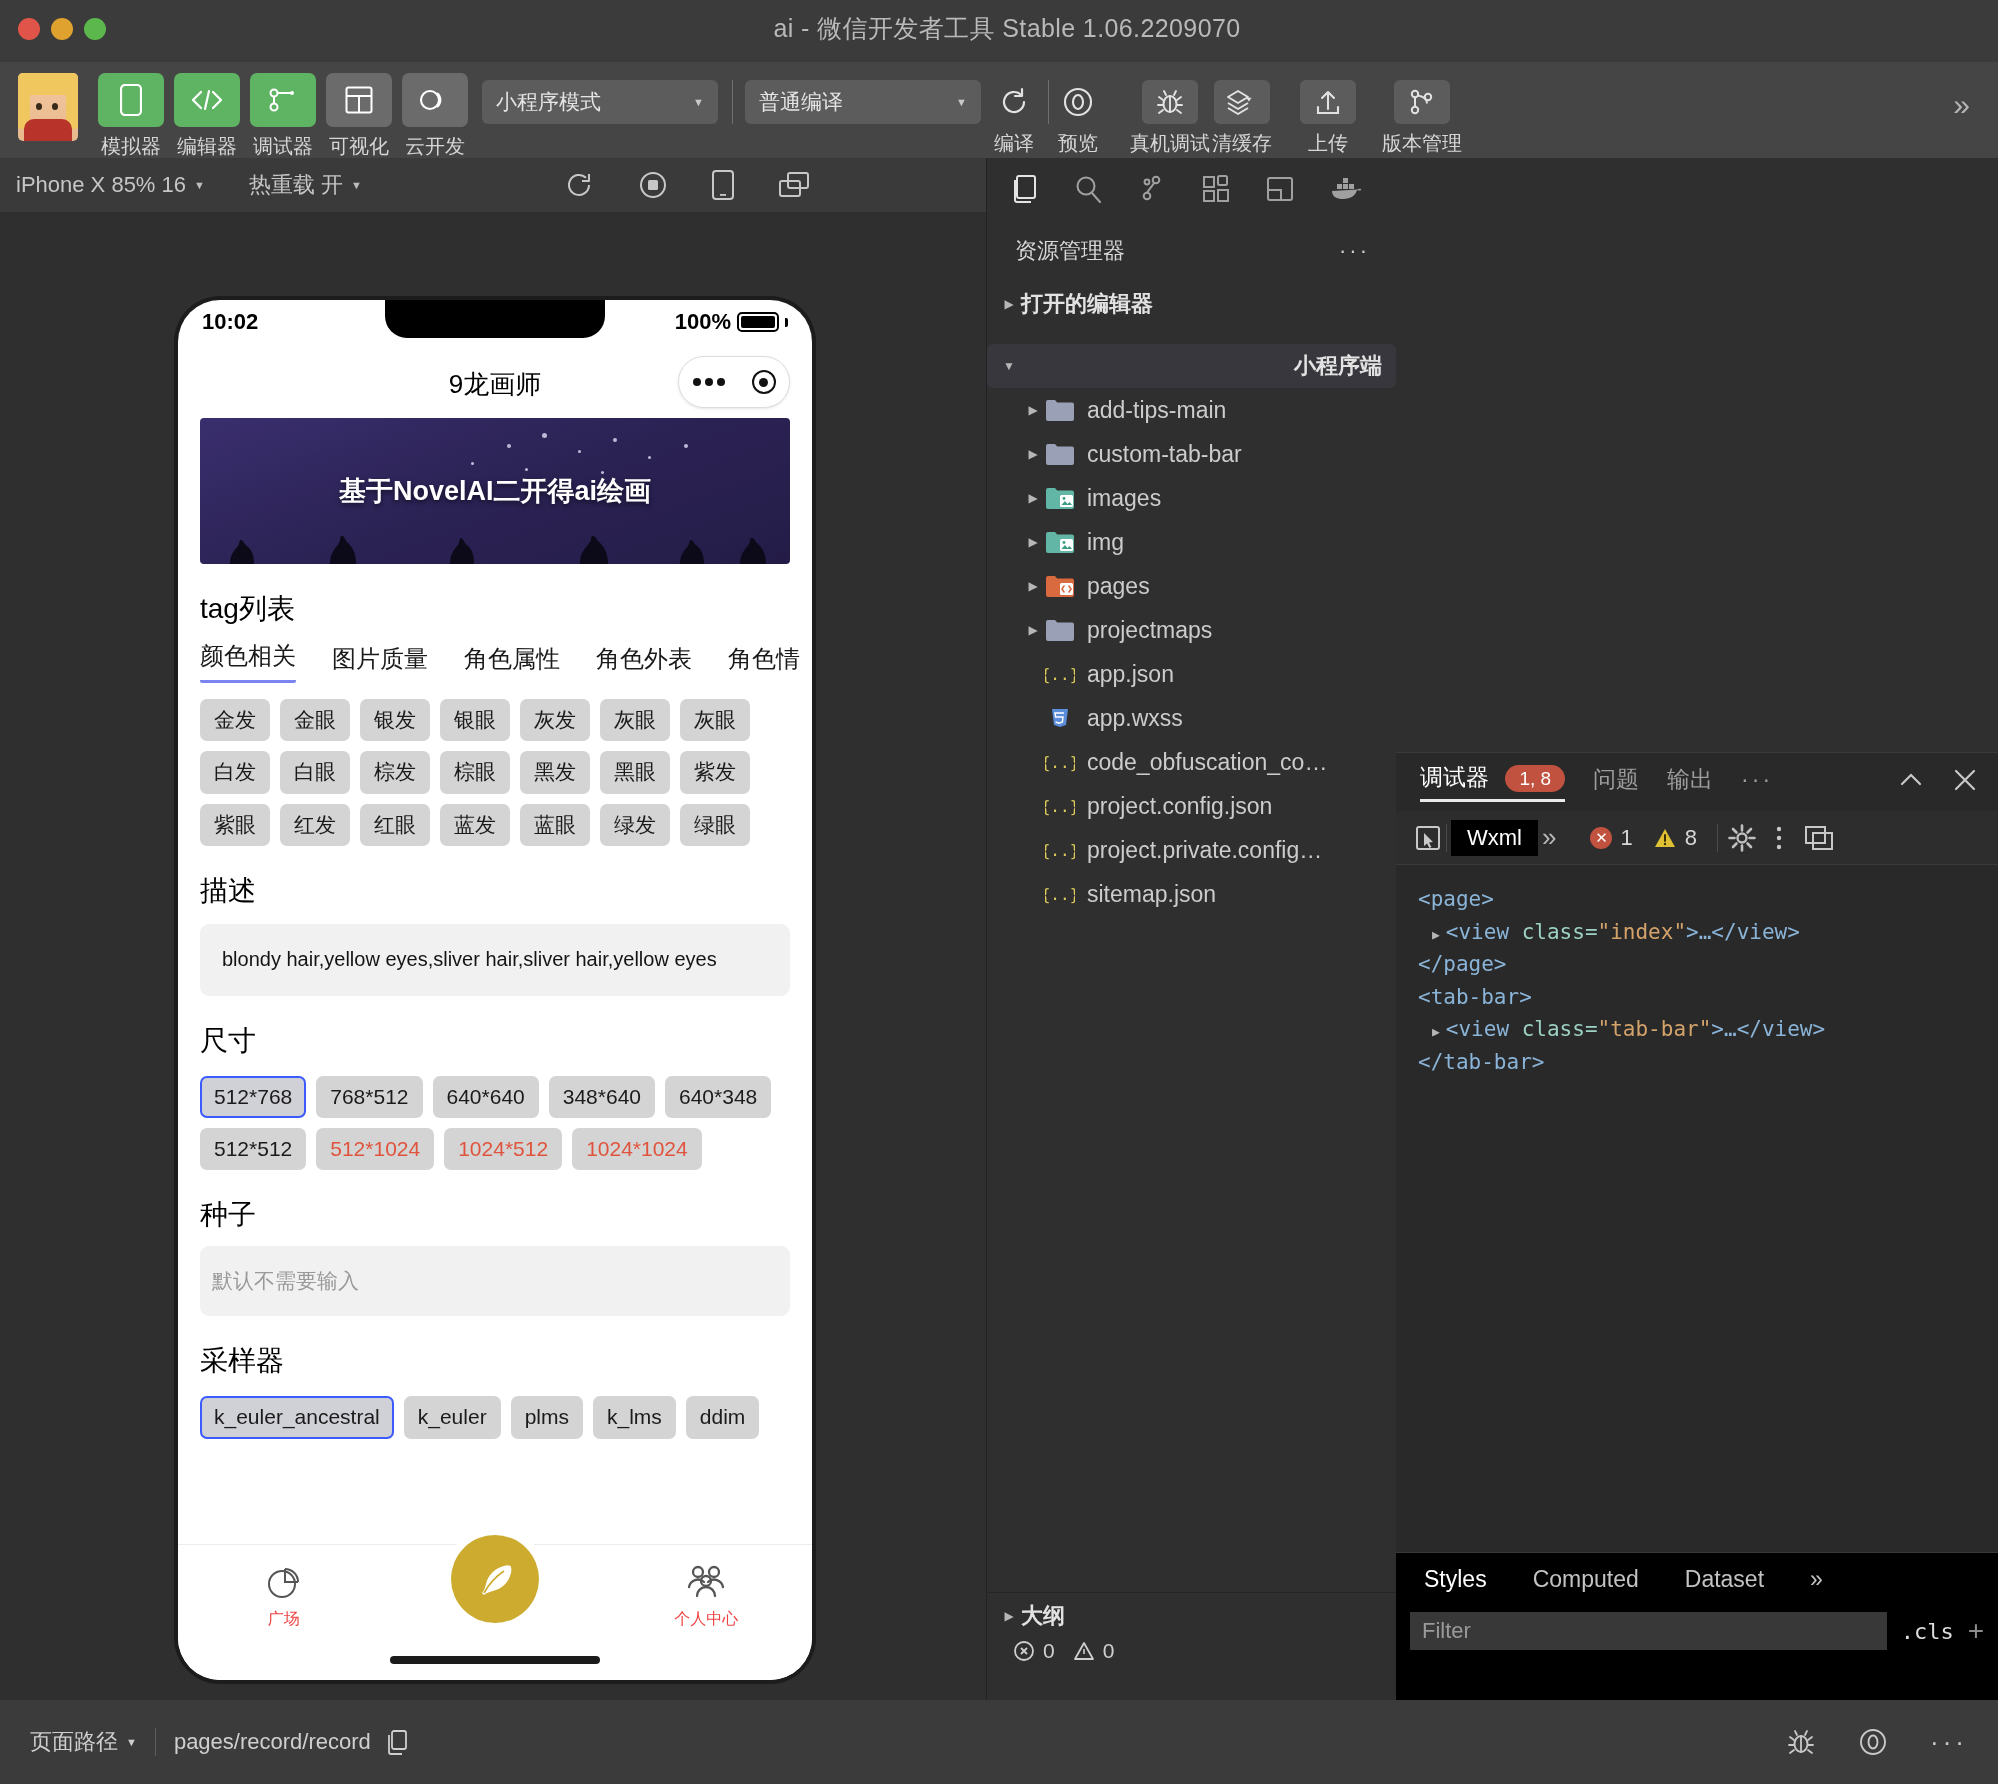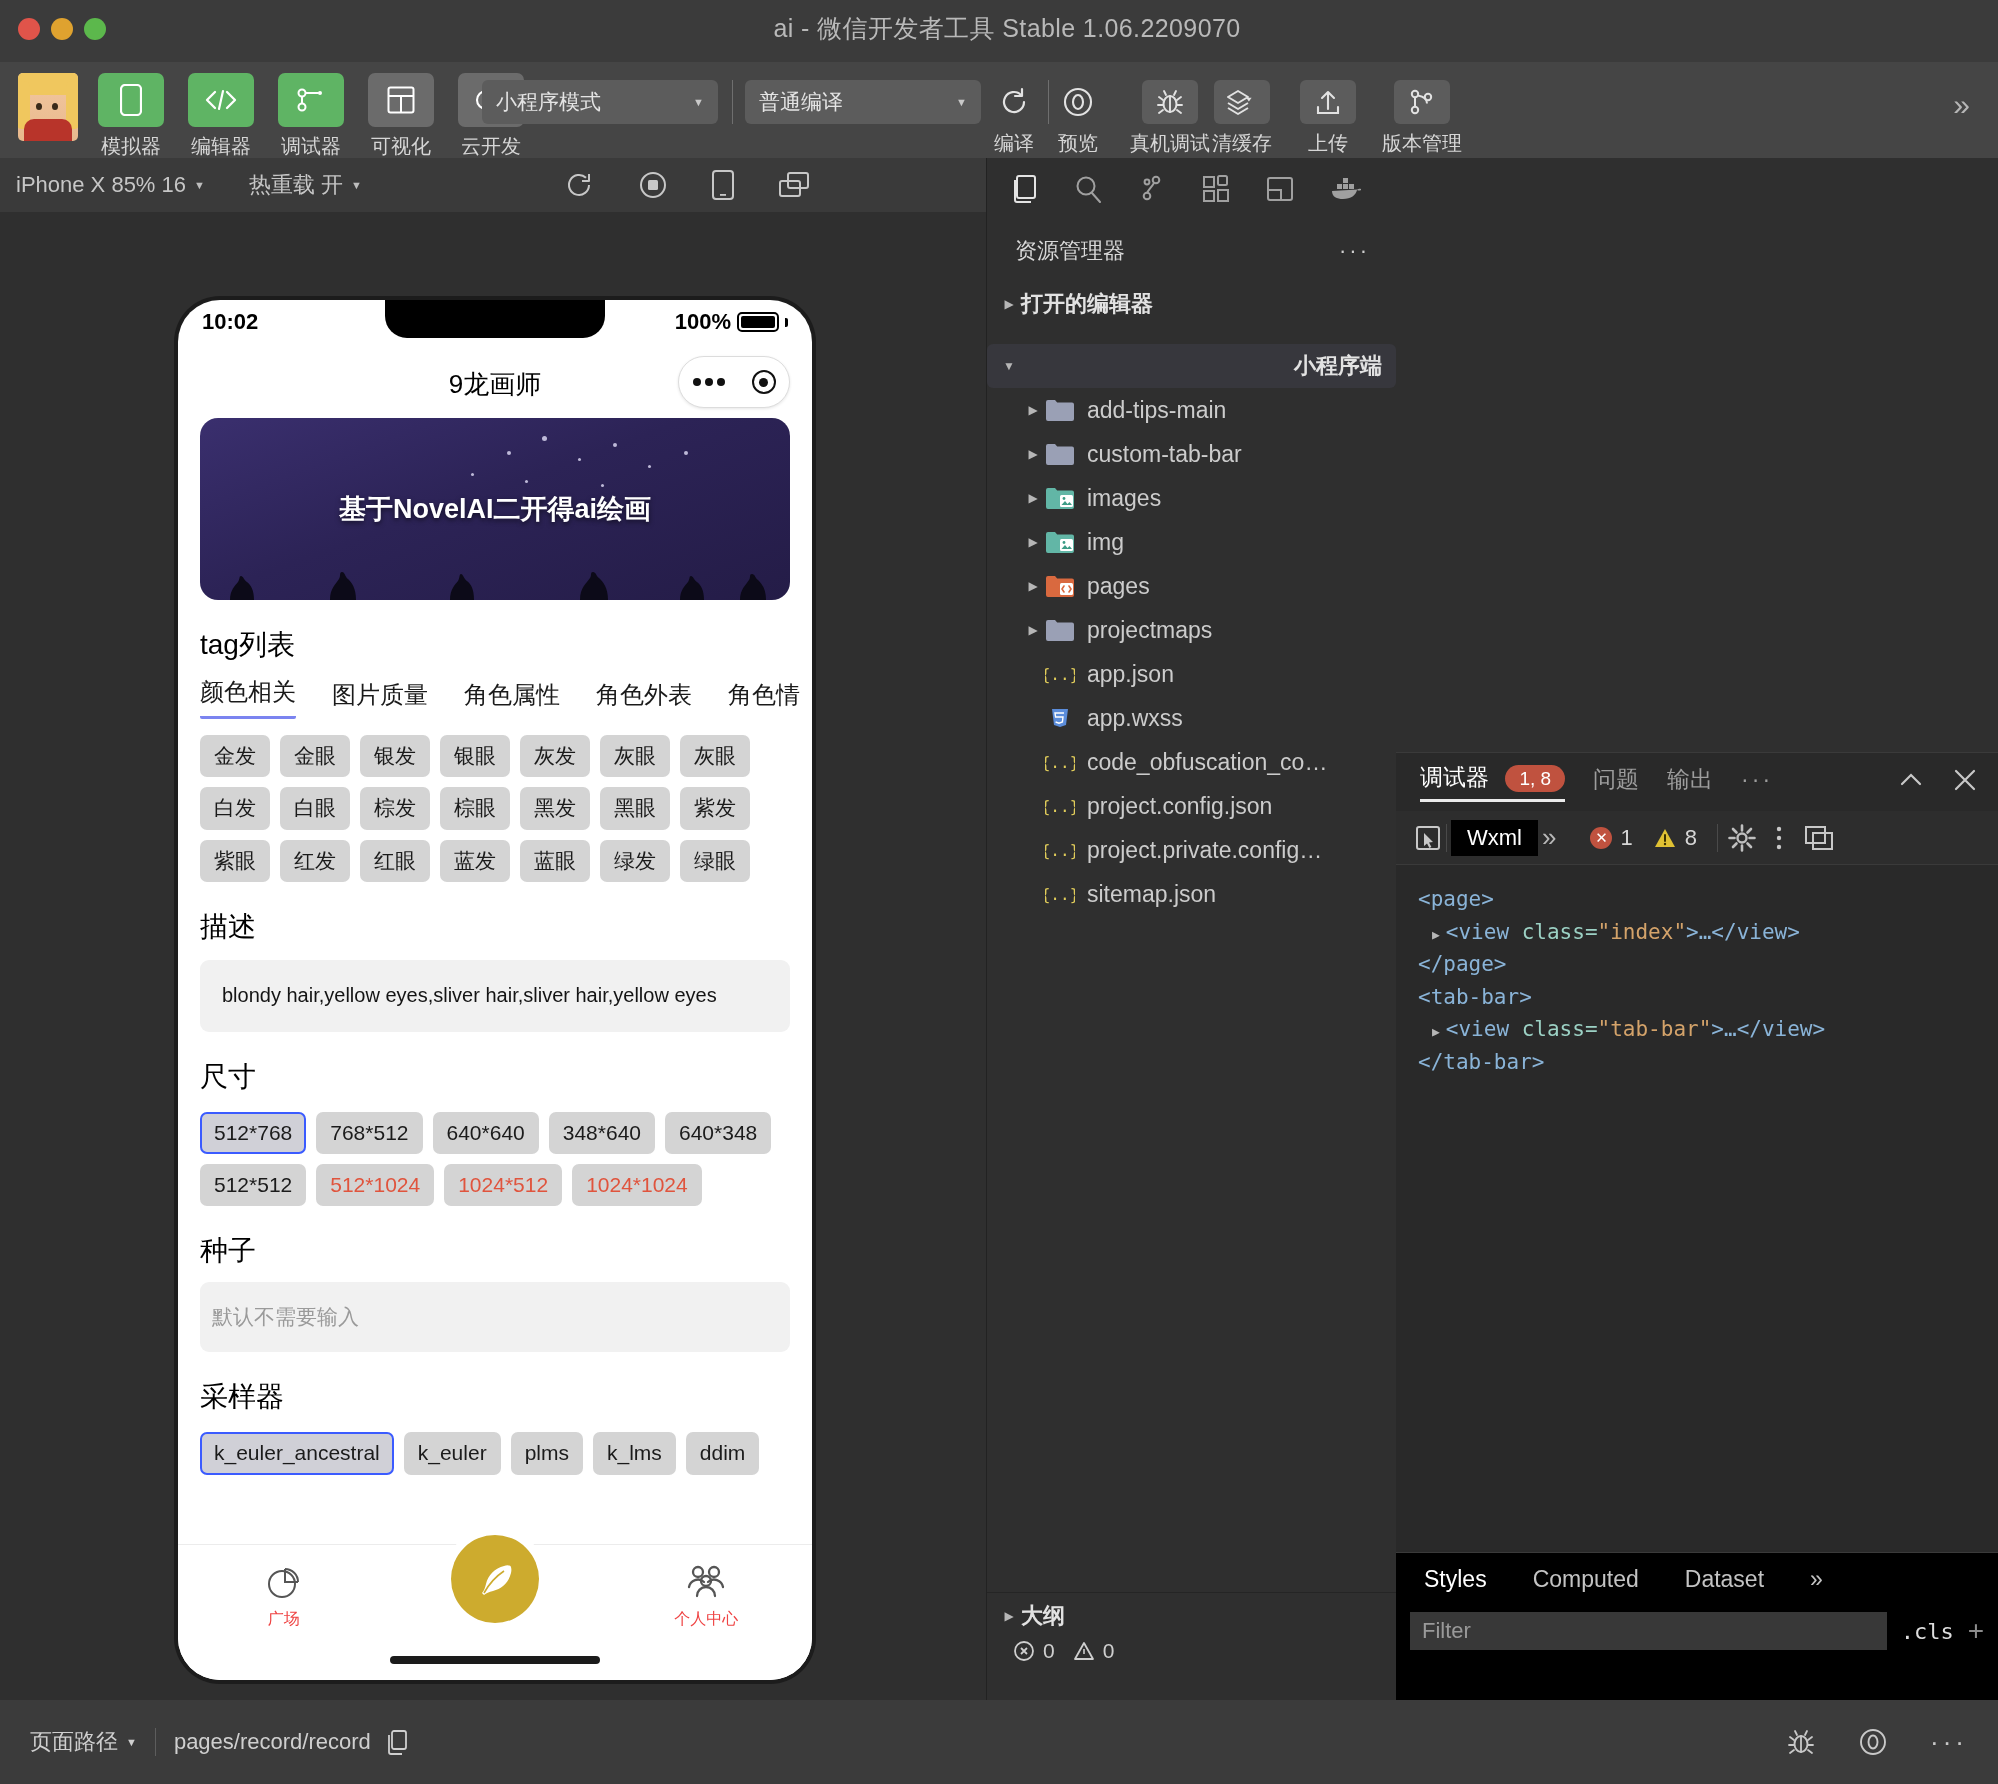--- a/index.html
+++ b/index.html
@@ -32,21 +32,21 @@
     width:60px; height:68px; margin-top:11px; border-radius:5px; overflow:hidden;
     background:linear-gradient(#f3c7a0,#e8b98d); position:relative; flex:none;
   }
   .avatar .hair{position:absolute;left:0;top:0;width:60px;height:22px;background:#f0c75e;}
   .avatar .hair2{position:absolute;left:-2px;top:8px;width:14px;height:48px;background:#f0c75e;border-radius:6px;}
   .avatar .hair3{position:absolute;right:-2px;top:8px;width:14px;height:48px;background:#f0c75e;border-radius:6px;}
   .avatar .body{position:absolute;left:6px;bottom:0;width:48px;height:22px;background:#b8342a;border-radius:10px 10px 0 0;}
   .avatar .eyeL,.avatar .eyeR{position:absolute;top:30px;width:6px;height:7px;background:#3a2a1a;border-radius:50%;}
   .avatar .eyeL{left:18px;} .avatar .eyeR{left:34px;}
 
-  .tb-group { display:flex; margin-left:16px; gap:16px; }
+  .tb-group { display:flex; margin-left:16px; gap:2px; }
   .tb-item { width:74px; display:flex; flex-direction:column; align-items:center; cursor:pointer; }
   .tb-btn {
     width:66px; height:54px; border-radius:7px; margin-top:11px;
     display:flex; align-items:center; justify-content:center;
   }
   .tb-btn.green{background:#5fb464;}
   .tb-btn.gray{background:#6b6b6b;}
   .tb-label{ font-size:20px; color:#d6d6d6; margin-top:6px; }
 
   .sel {
@@ -96,21 +96,21 @@
     border:1px solid #dcdcdc; background:#fff; display:flex; align-items:center; justify-content:space-around;
     box-shadow:0 1px 3px rgba(0,0,0,.1);
   }
   .dots3{ display:flex; gap:4px; }
   .dots3 i{ width:8px; height:8px; border-radius:50%; background:#111; display:block; }
   .target{ width:24px; height:24px; border-radius:50%; border:2px solid #111; display:flex; align-items:center; justify-content:center; }
   .target i{ width:9px; height:9px; border-radius:50%; background:#111; display:block; }
 
   .ph-body{ position:absolute; left:0; top:118px; width:634px; height:1126px; overflow:hidden; background:#fff; }
   .banner{
-    margin:0 22px; height:182px; border-radius:18px; overflow:hidden; position:relative;
+    margin:0 22px; height:146px; border-radius:4px; overflow:hidden; position:relative;
     background:linear-gradient(160deg,#3a2f6e 0%,#2c2356 45%,#241c47 100%);
     display:flex; align-items:center; justify-content:center;
   }
   .banner .spark{ position:absolute; border-radius:50%; background:#d7d3ee; opacity:.85;}
   .banner-text{ font-size:27px; font-weight:bold; color:#fff; text-shadow:0 2px 5px rgba(0,0,0,.6); z-index:2;}
   .ppl{ position:absolute; bottom:0; width:100%; height:40px; z-index:1;}
 
   .sec-title{ font-size:28px; color:#000; margin:26px 0 12px 22px; }
   .tabs{ display:flex; gap:36px; margin-left:22px; align-items:flex-end; }
   .tab{ font-size:24px; color:#1a1a1a; padding-bottom:8px; cursor:pointer; white-space:nowrap;}

